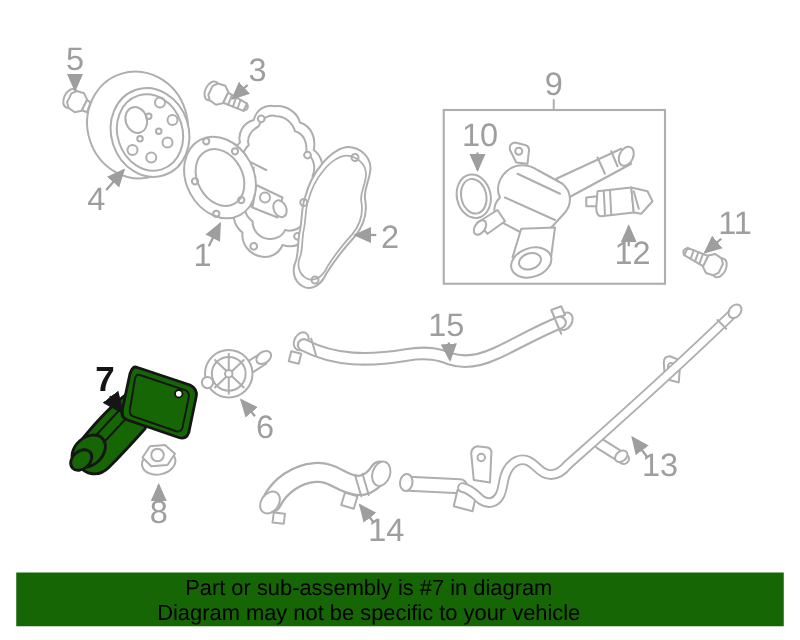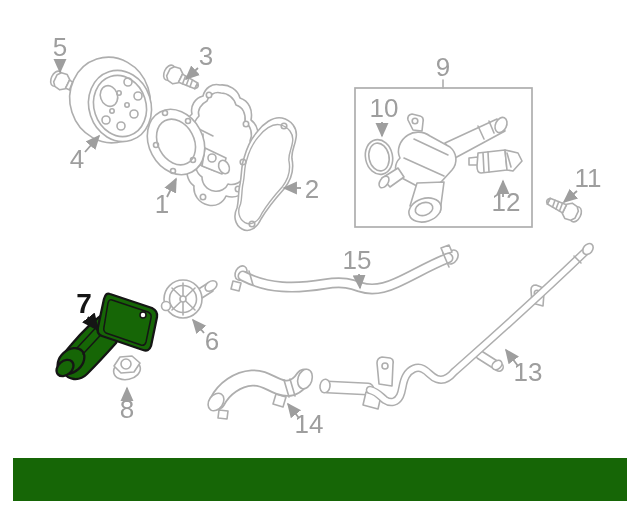--- a/index.html
+++ b/index.html
@@ -244,16 +244,18 @@
   <text class="lbl" x="384" y="117">10</text>
   <text class="lbl" x="588" y="187">11</text>
   <text class="lbl" x="506" y="211">12</text>
   <text class="lbl" x="528" y="381">13</text>
   <text class="lbl" x="309" y="433">14</text>
   <text class="lbl" x="357" y="269">15</text>
 </svg>
 
 <div class="banner">
   <div class="banner-text">
+    <div>Part or sub-assembly is #7 in diagram</div>
+    <div>Diagram may not be specific to your vehicle</div>
   </div>
 </div>
 
 </div>
 
 </body></html>

